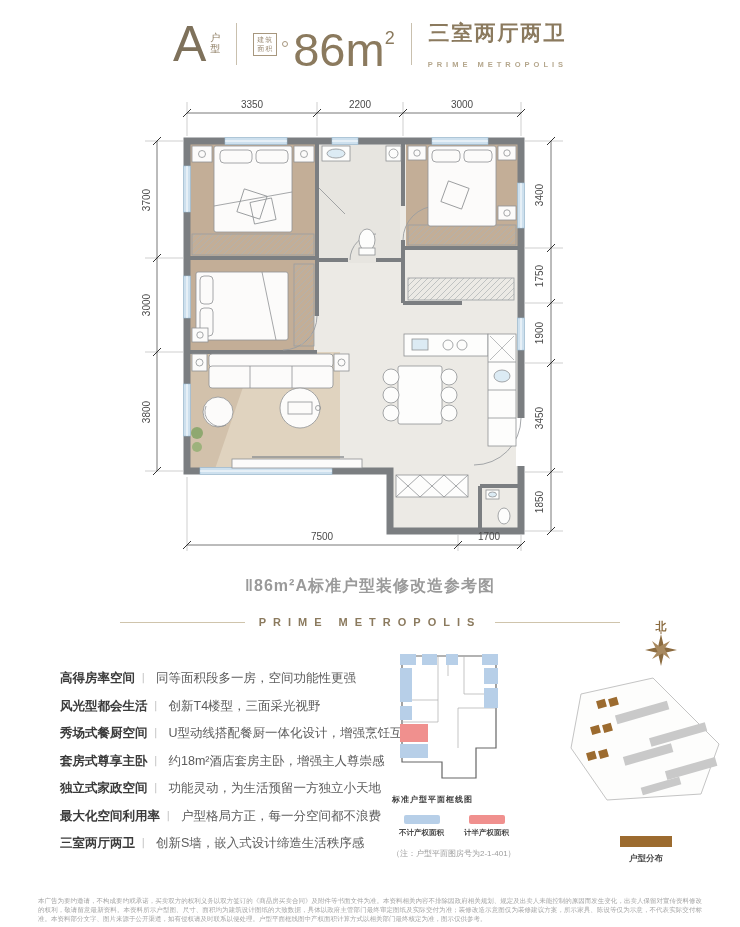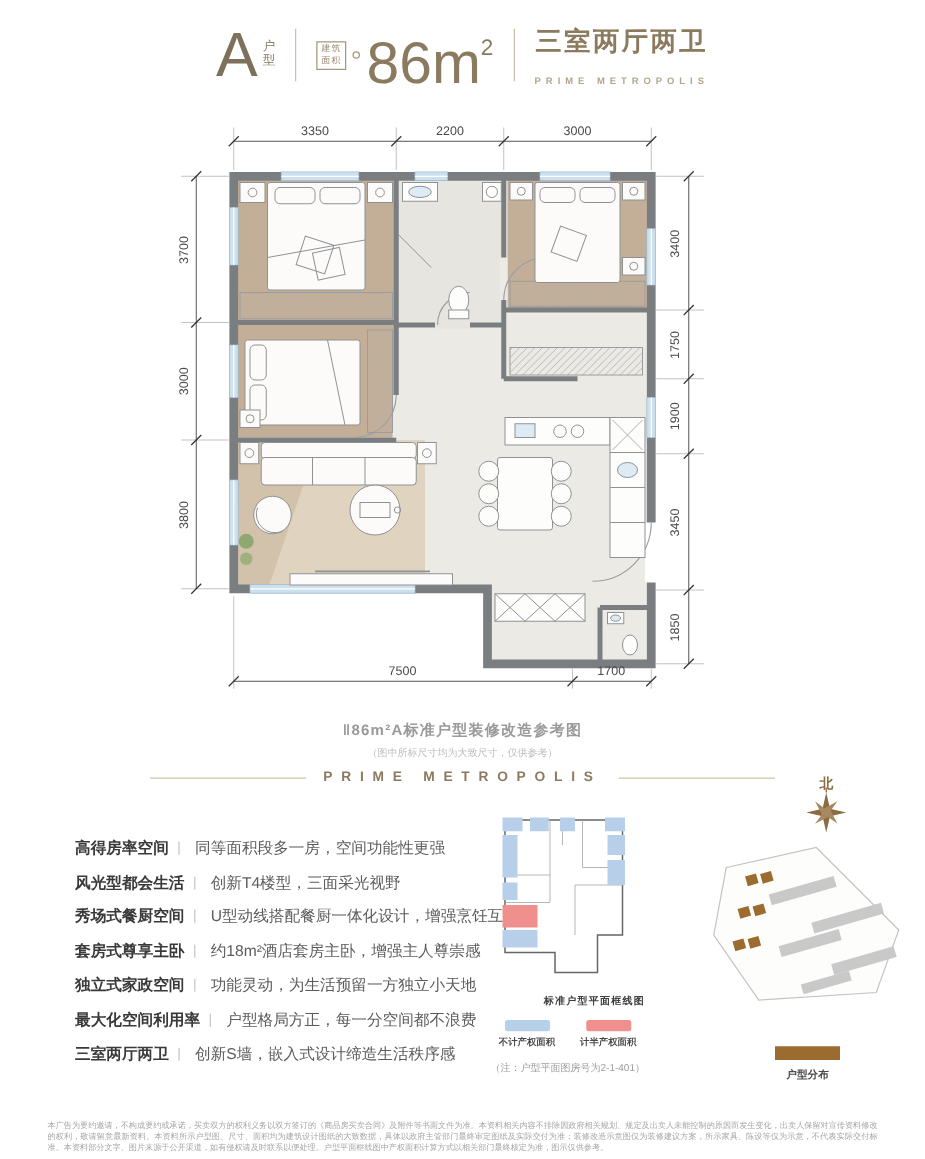--- a/index.html
+++ b/index.html
@@ -21,37 +21,37 @@
   .rooms-group{display:flex;flex-direction:column;align-items:center;gap:13px;}
   .rooms-text{font-size:21px;font-weight:700;letter-spacing:2px;color:#8b7a5e;}
   .brand-text{font-size:7.5px;letter-spacing:4px;color:#b5a78d;font-weight:700;}
 
   
   .plansvg{top:88px;left:0;}
   text.dim{font-size:10px;fill:#4a4a4a;font-family:"Liberation Sans",sans-serif;}
 
   
   .plan-caption{top:576px;left:0;width:740px;text-align:center;}
-  .plan-caption .t{font-size:12px;color:#9a9a9a;font-weight:700;letter-spacing:1px;}
+  .plan-caption .t{font-size:16px;color:#9a9a9a;font-weight:700;letter-spacing:1px;}
   .plan-caption .n{font-size:8px;color:#bdbdbd;margin-top:4px;}
 
   
   .pm-divider{top:616px;left:0;width:740px;display:flex;align-items:center;justify-content:center;gap:14px;}
   .pm-divider .line{height:1px;width:125px;background:#cfc4ac;}
   .pm-divider .txt{font-size:11px;letter-spacing:7px;color:#8b7a5e;font-weight:700;}
 
   
   .features{top:670px;left:60px;width:330px;}
   .feat-row{display:flex;align-items:baseline;margin-bottom:10.5px;white-space:nowrap;}
   .feat-label{font-size:12.5px;font-weight:700;color:#3a3a3a;}
   .feat-sep{font-size:11px;color:#c0c0c0;margin:0 7px 0 3px;}
   .feat-desc{font-size:12.5px;color:#5c5c5c;}
 
   
-  .miniplan{top:648px;left:392px;width:124px;text-align:right;}
+  .miniplan{top:648px;left:392px;width:124px;text-align:left;}
   .mini-caption{font-size:8px;font-weight:700;color:#3d3d3d;margin-top:2px;letter-spacing:1px;}
   .mini-legend{display:flex;justify-content:center;gap:20px;margin-top:10px;}
   .legend-item{display:flex;flex-direction:column;align-items:center;gap:4px;}
   .legend-swatch{width:36px;height:9px;border-radius:2px;}
   .legend-swatch.blue{background:#b7cfe8;}
   .legend-swatch.red{background:#f0908e;}
   .legend-label{font-size:7.5px;font-weight:700;color:#4a4a4a;}
   .mini-note{font-size:8px;color:#9d9d9d;margin-top:10px;}
 
   
@@ -343,21 +343,20 @@
         <line x1="454" y1="461" x2="462" y2="453"></line>
         <line x1="517" y1="461" x2="525" y2="453"></line>
     </g>
     <text class="dim" x="322" y="452" text-anchor="middle">7500</text>
     <text class="dim" x="489" y="452" text-anchor="middle">1700</text>
   </g>
 </svg>
 
 <div class="abs plan-caption">
   <div class="t">‖86m²A标准户型装修改造参考图</div>
-  <div class="n">（图中所标尺寸均为大致尺寸，仅供参考）</div>
 </div>
 
 <div class="abs pm-divider">
   <span class="line"></span>
   <span class="txt">PRIME METROPOLIS</span>
   <span class="line"></span>
 </div>
 
 <div class="abs features">
   <div class="feat-row">

